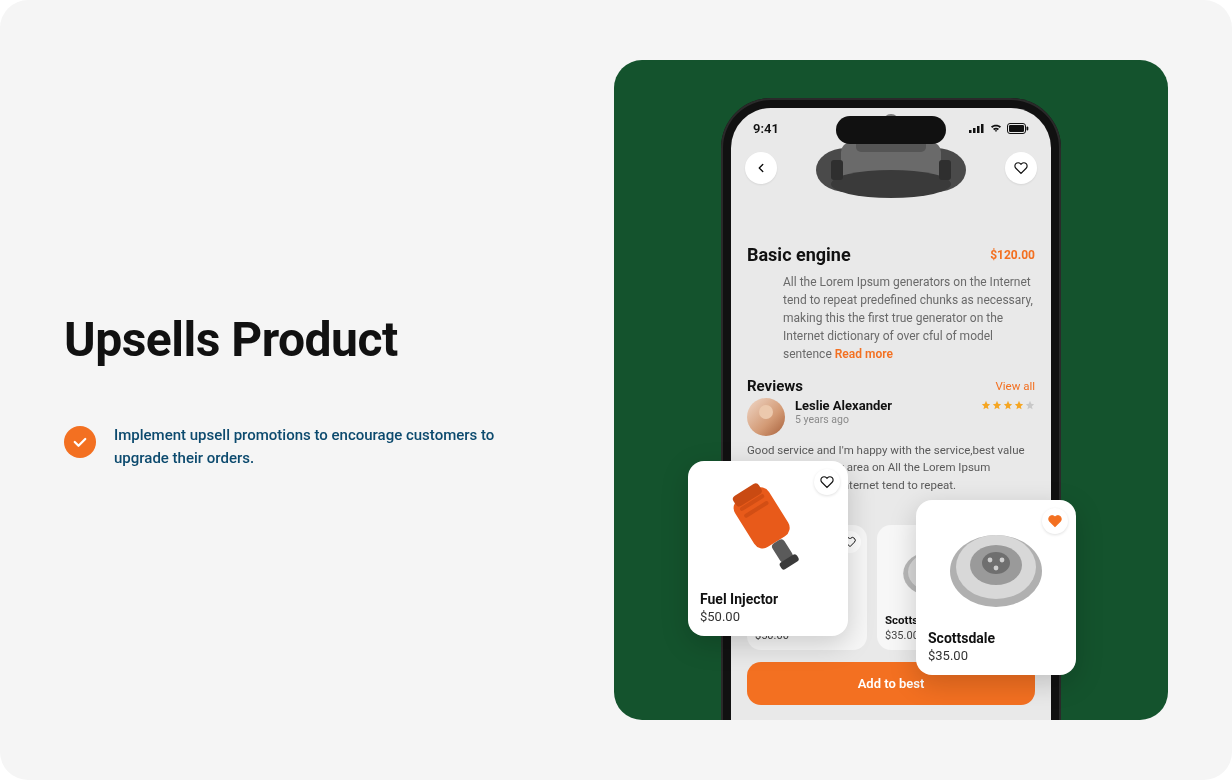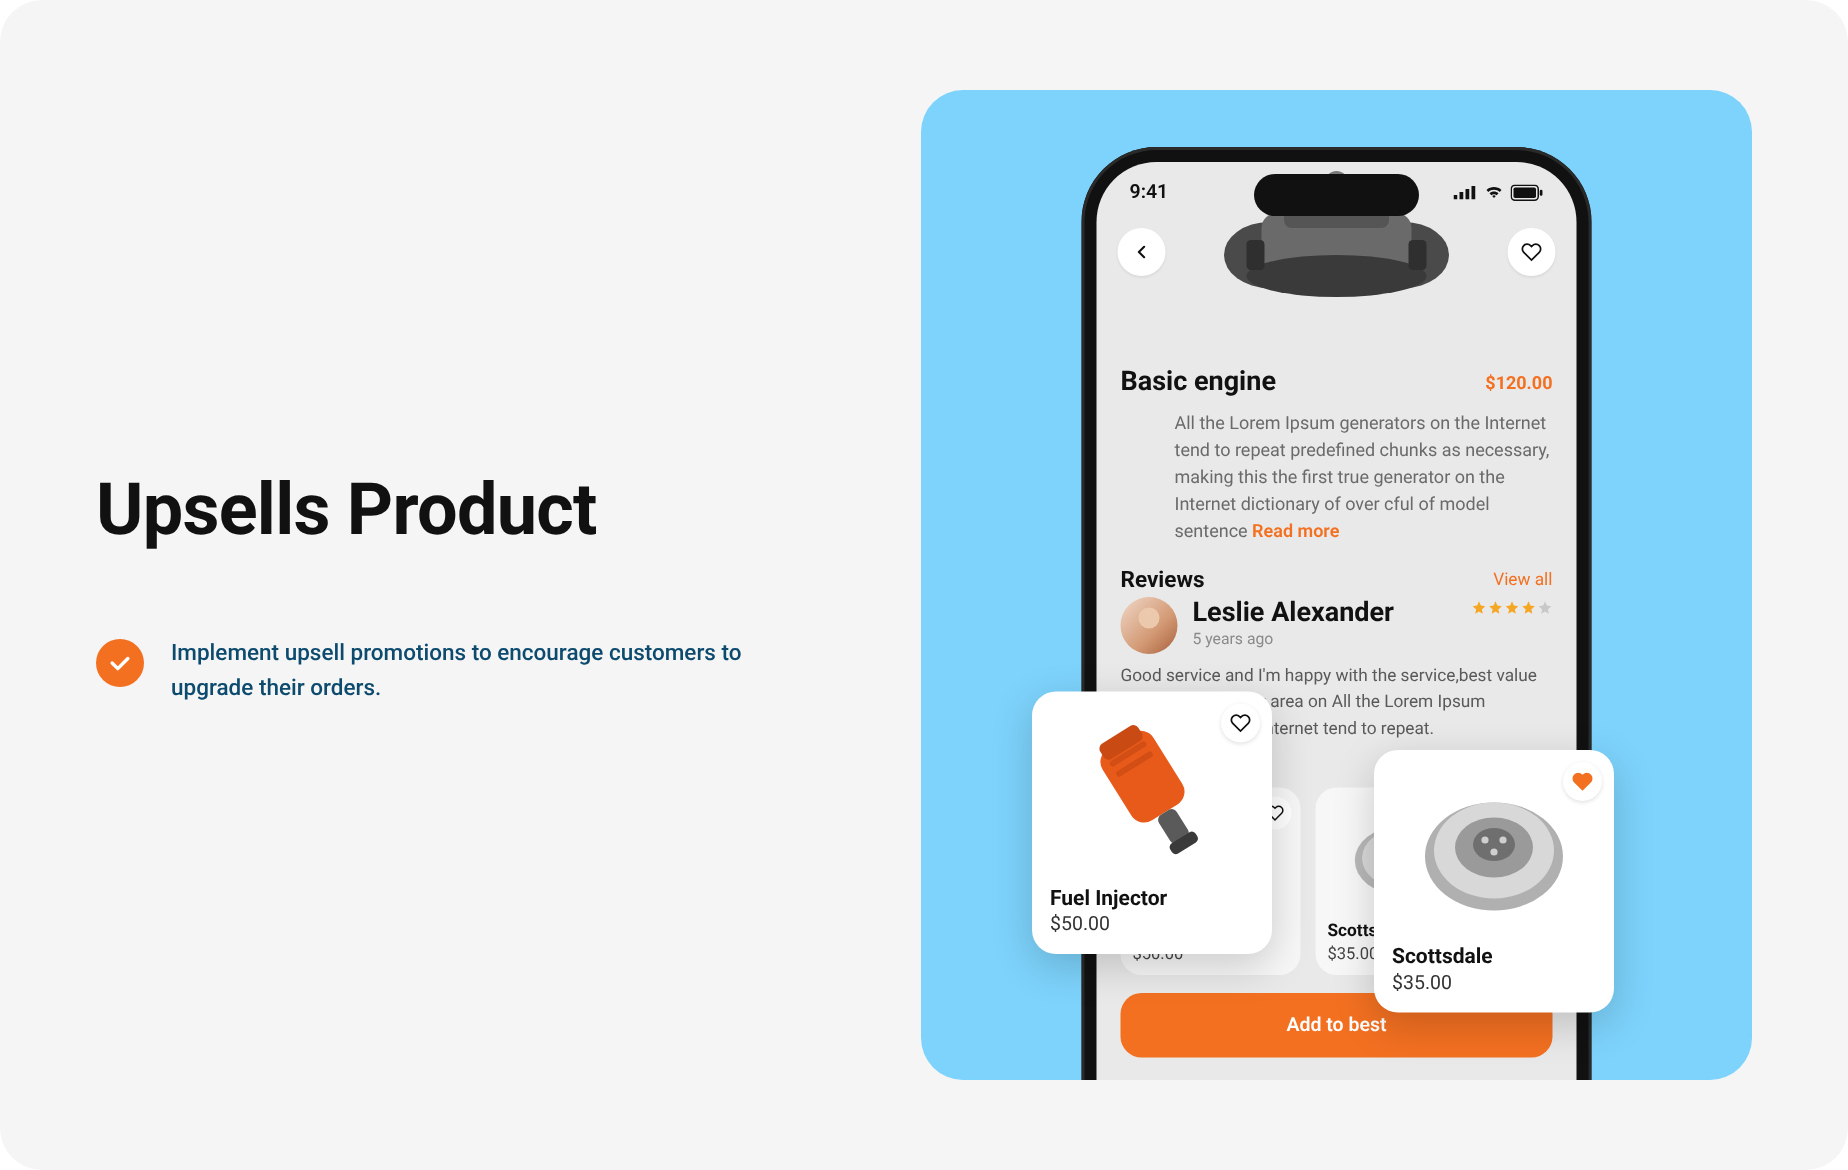--- a/index.html
+++ b/index.html
@@ -56,21 +56,21 @@
 .visual-col {
   position: absolute;
   right: 64px;
   top: 60px;
   width: 554px;
   height: 660px;
 }
 .orange-panel {
   position: absolute;
   inset: 0;
-  background: #7dd3fc;
+  background: #14532d;
   border-radius: 28px;
   overflow: hidden;
 }
 .phone {
   position: absolute;
   left: 50%;
   top: 38px;
   transform: translateX(-50%);
   width: 340px;
   height: 700px;
@@ -207,21 +207,21 @@
   position: absolute;
   left: 50%;
   top: 7px;
   transform: translateX(-50%);
   width: 14px;
   height: 14px;
   background: #ecc9ad;
   border-radius: 50%;
 }
 .reviewer-name {
-  font-size: 18px;
+  font-size: 13px;
   font-weight: 700;
   color: #111;
 }
 .review-time {
   font-size: 10.5px;
   color: #8a8a8a;
 }
 .stars-group { display: flex; gap: 1px; margin-left: auto; margin-top: 2px; }
 .star { width: 10px; height: 10px; }
 .review-body {

